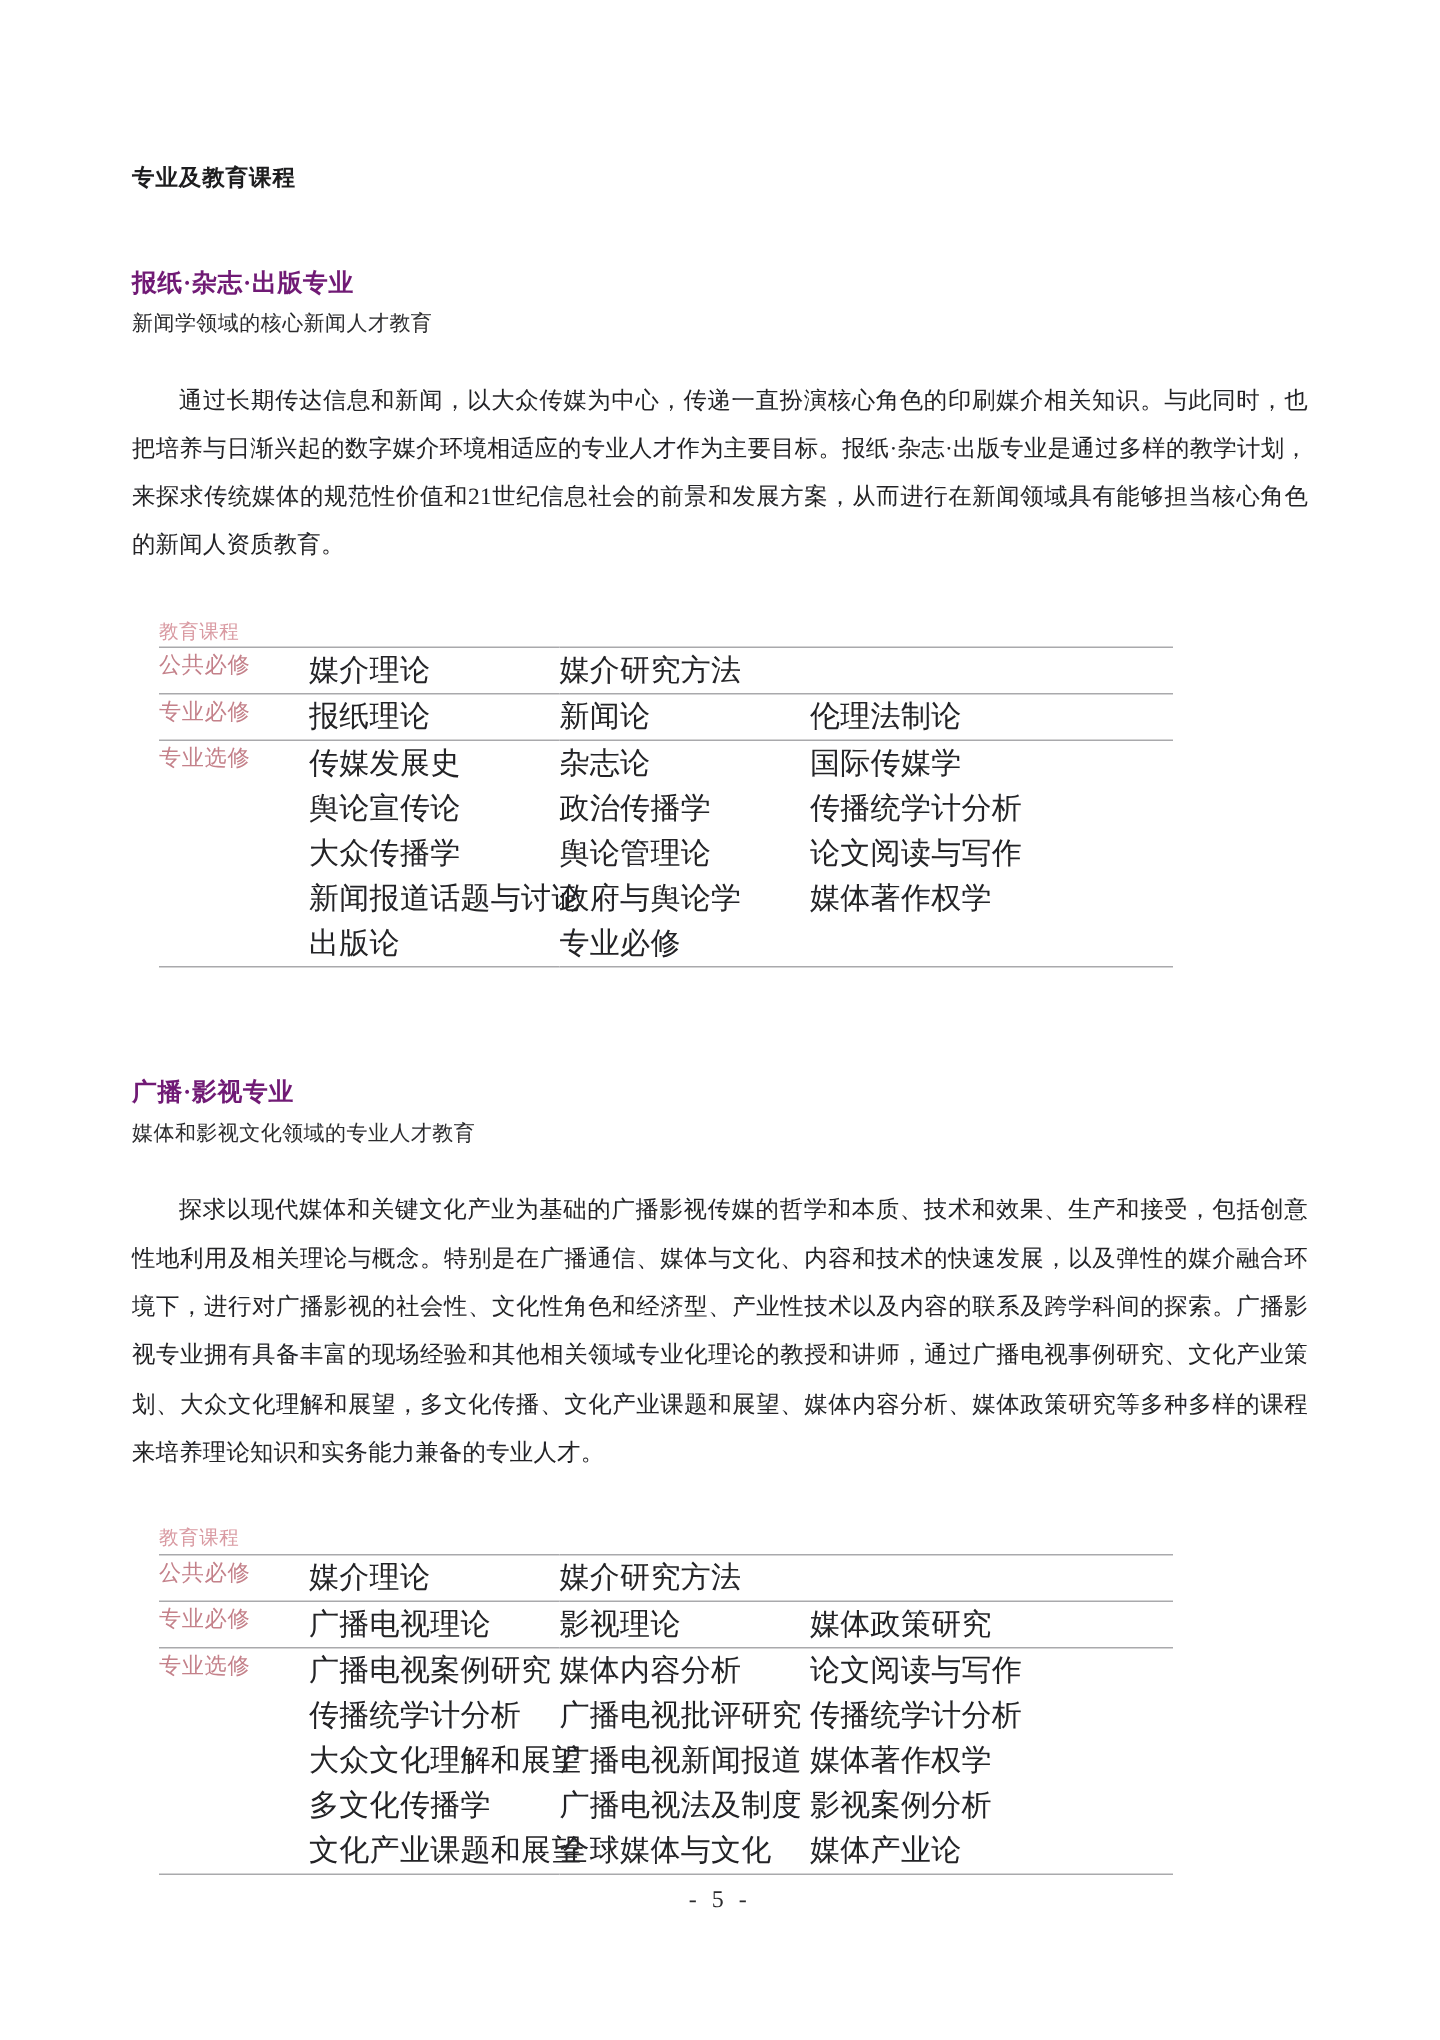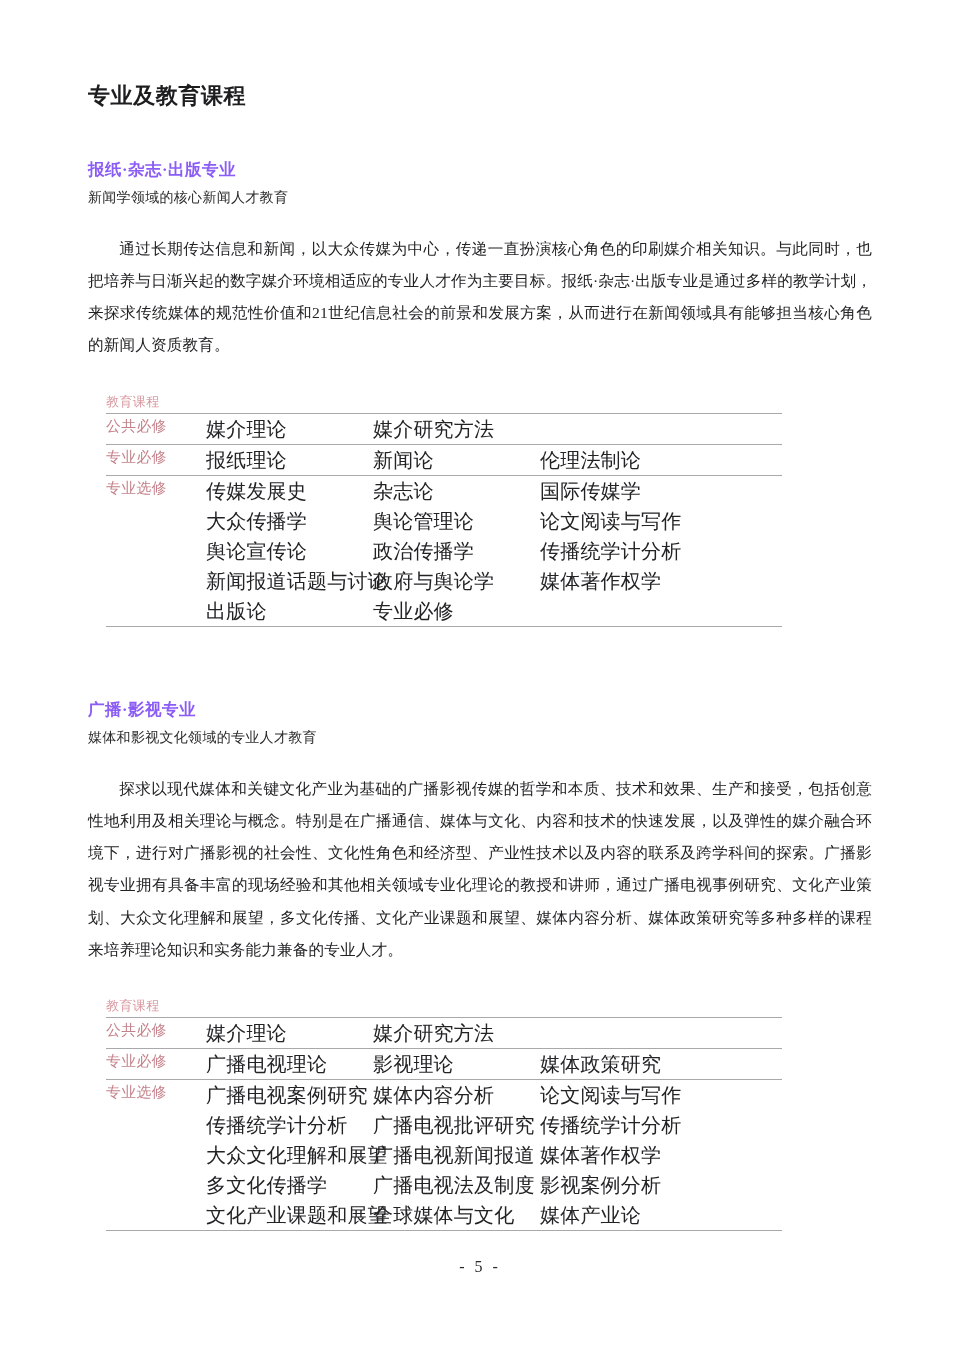--- a/index.html
+++ b/index.html
@@ -24,40 +24,40 @@
   }
   .content {
     position: absolute;
     left: 88px;
     top: 0;
     width: 784px;
   }
 
   
   .page-title {
-    font-size: 22px;
+    font-size: 15px;
     font-weight: bold;
     letter-spacing: 0.6px;
     color: #1d1d1f;
     margin: 0;
-    padding-top: 82px;
+    padding-top: 110px;
     line-height: 1.3;
   }
 
   .section {
     margin-top: 0;
   }
   .section-gap-1 { padding-top: 46px; }
   .section-gap-2 { padding-top: 70px; }
 
   .major-title {
     font-size: 16.5px;
     font-weight: bold;
     letter-spacing: 0.5px;
-    color: #8b5cf6;
+    color: #701a75;
     line-height: 1.55;
     margin: 0;
   }
   .major-sub {
     font-size: 14px;
     font-weight: normal;
     color: #2b2b2d;
     letter-spacing: 0.3px;
     line-height: 1.75;
     margin: 4px 0 0 0;
@@ -166,29 +166,29 @@
             <td class="course-cell col-3">伦理法制论</td>
           </tr>
           <tr class="rule-top">
             <td class="cat-cell">专业选修</td>
             <td class="course-cell col-1">传媒发展史</td>
             <td class="course-cell col-2">杂志论</td>
             <td class="course-cell col-3">国际传媒学</td>
           </tr>
           <tr class="cont">
             <td class="cat-cell"></td>
+            <td class="course-cell col-1">舆论宣传论</td>
+            <td class="course-cell col-2">政治传播学</td>
+            <td class="course-cell col-3">传播统学计分析</td>
+          </tr>
+          <tr class="cont">
+            <td class="cat-cell"></td>
             <td class="course-cell col-1">大众传播学</td>
             <td class="course-cell col-2">舆论管理论</td>
             <td class="course-cell col-3">论文阅读与写作</td>
-          </tr>
-          <tr class="cont">
-            <td class="cat-cell"></td>
-            <td class="course-cell col-1">舆论宣传论</td>
-            <td class="course-cell col-2">政治传播学</td>
-            <td class="course-cell col-3">传播统学计分析</td>
           </tr>
           <tr class="cont">
             <td class="cat-cell"></td>
             <td class="course-cell col-1">新闻报道话题与讨论</td>
             <td class="course-cell col-2">政府与舆论学</td>
             <td class="course-cell col-3">媒体著作权学</td>
           </tr>
           <tr class="rule-bottom">
             <td class="cat-cell"></td>
             <td class="course-cell col-1">出版论</td>

